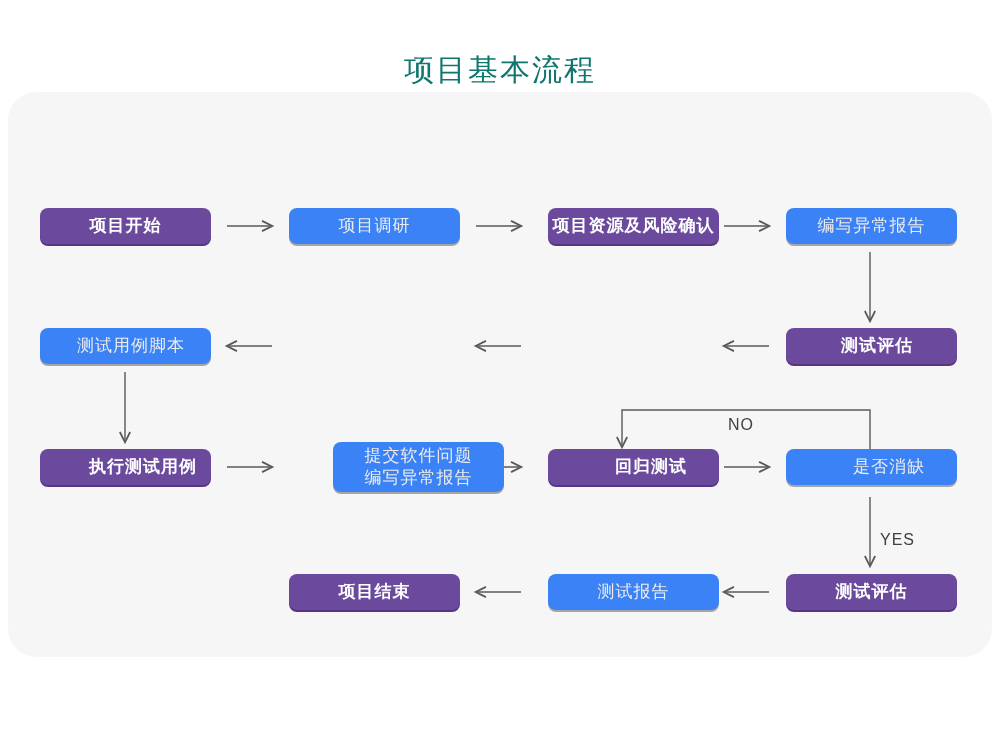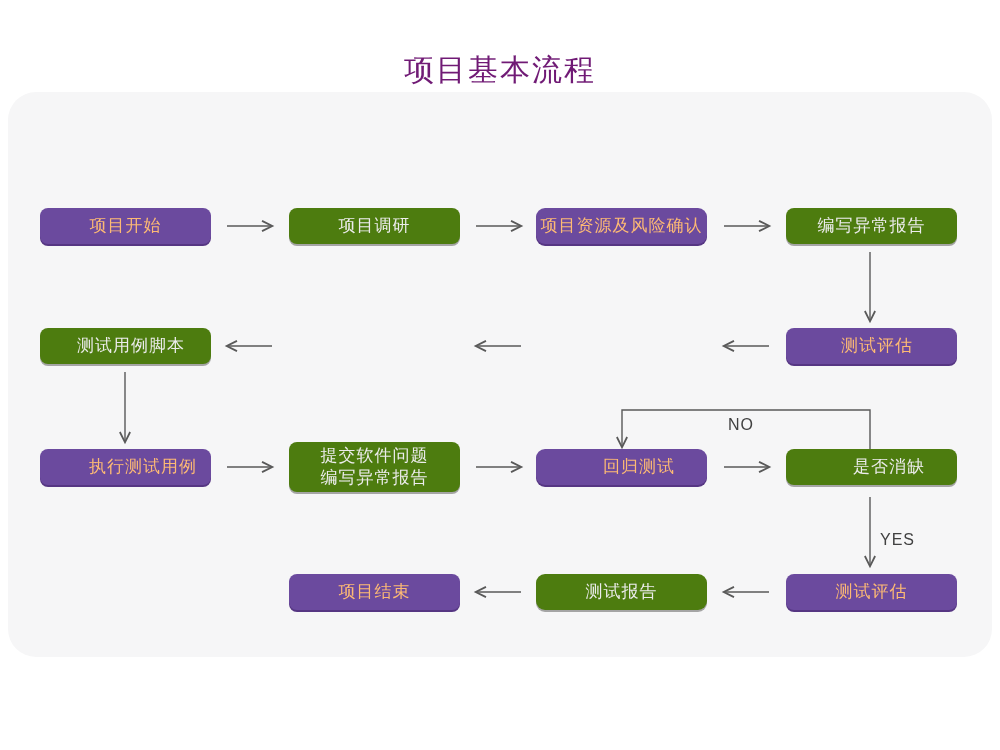--- a/index.html
+++ b/index.html
@@ -23,56 +23,57 @@
   }
   .title {
     position: absolute;
     left: 0;
     top: 50px;
     width: 100%;
     text-align: center;
     font-size: 30px;
     font-weight: 500;
     letter-spacing: 2px;
-    color: #701a75;
+    color: #0f766e;
   }
   .node {
     position: absolute;
     width: 171px;
     height: 36px;
     border-radius: 8px;
     display: flex;
     align-items: center;
     justify-content: center;
     font-size: 17px;
     letter-spacing: 1px;
     text-align: center;
     white-space: pre-line;
     line-height: 22px;
   }
   .node.purple {
     background: #6b4a9e;
-    color: #fdba74;
+    color: #ffffff;
     box-shadow: 0 2px 0 #563683;
+    font-weight: bold;
   }
   .node.gray {
-    background: #4d7c0f;
+    background: #3b82f6;
     color: #ececec;
     box-shadow: 0 2px 0 #a5a5a5;
   }
   .node.tall { height: 50px; }
   
   .c1 { left: 40px; }
   .c2 { left: 289px; }
-  .c3 { left: 536px; border-radius: 9px; }
+  .c3 { left: 548px; }
   .c4 { left: 786px; }
   .r1 { top: 208px; }
   .r2 { top: 328px; padding-left: 11px; }
   .r3 { top: 449px; padding-left: 35px; }
-  .r3tall { top: 442px; }
+  .r3tall { top: 442px; margin-left: 44px; }
   .r4 { top: 574px; }
   .flow-svg {
     position: absolute;
     left: 0;
     top: 0;
     width: 1000px;
     height: 750px;
     pointer-events: none;
   }
   .edge-label {

